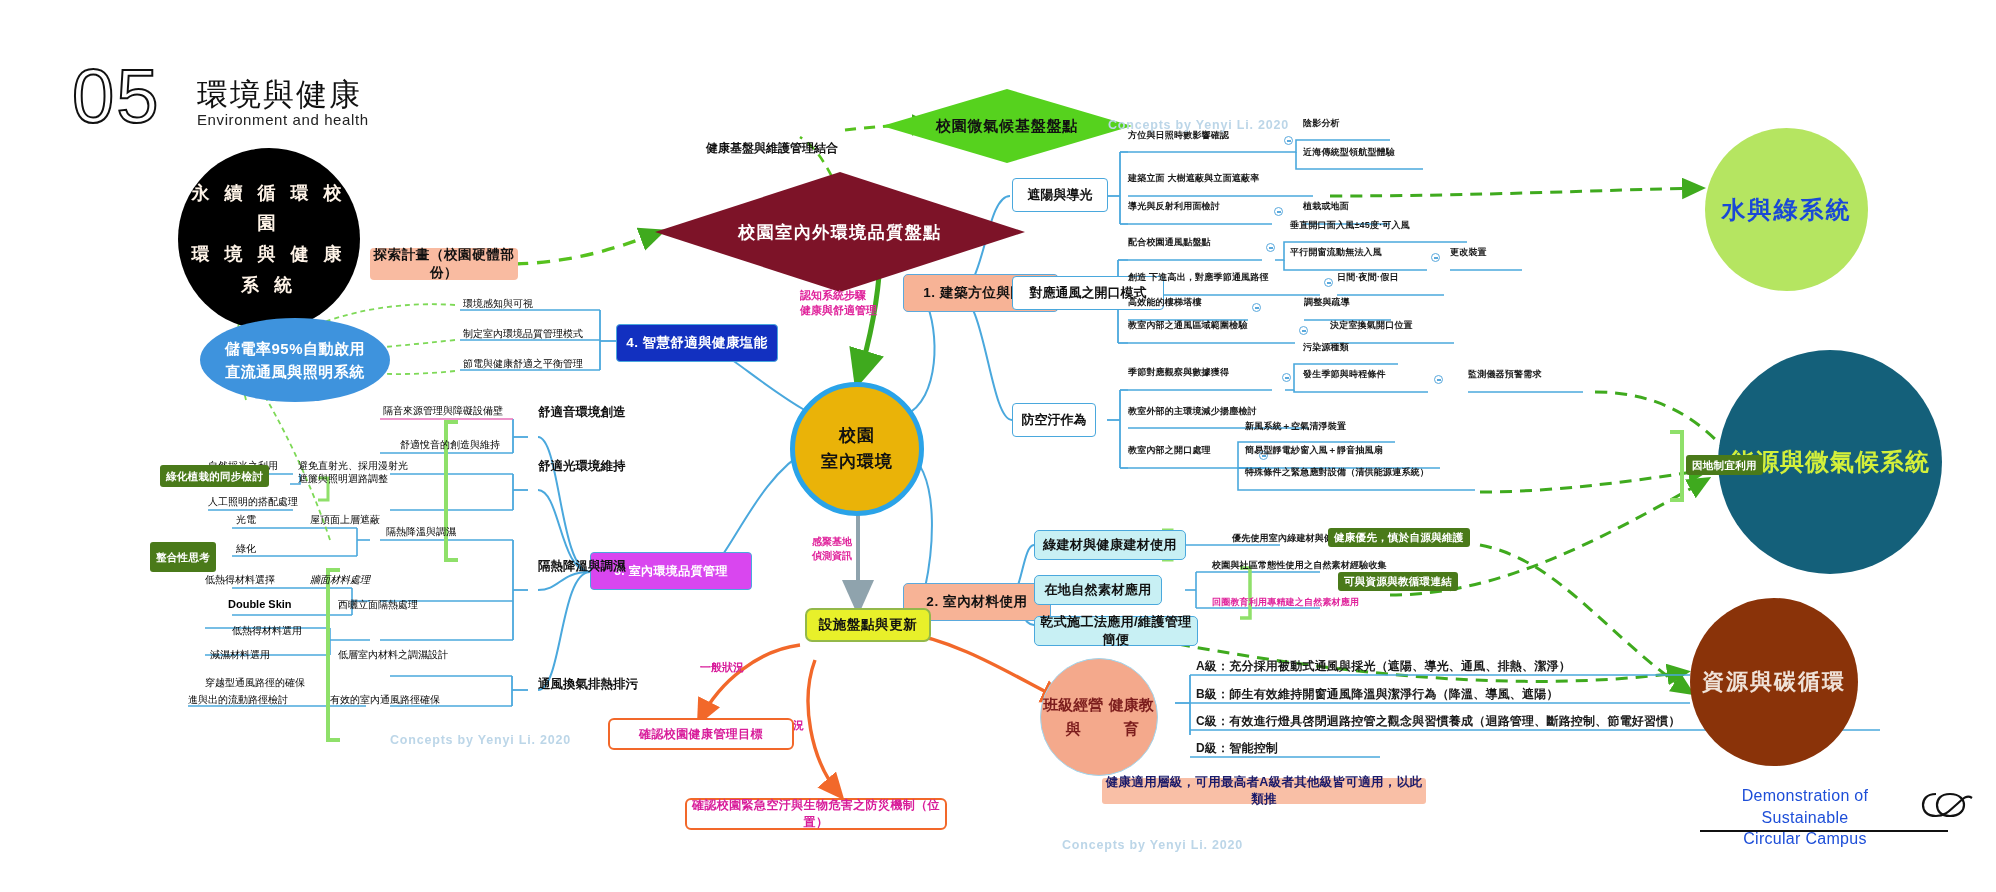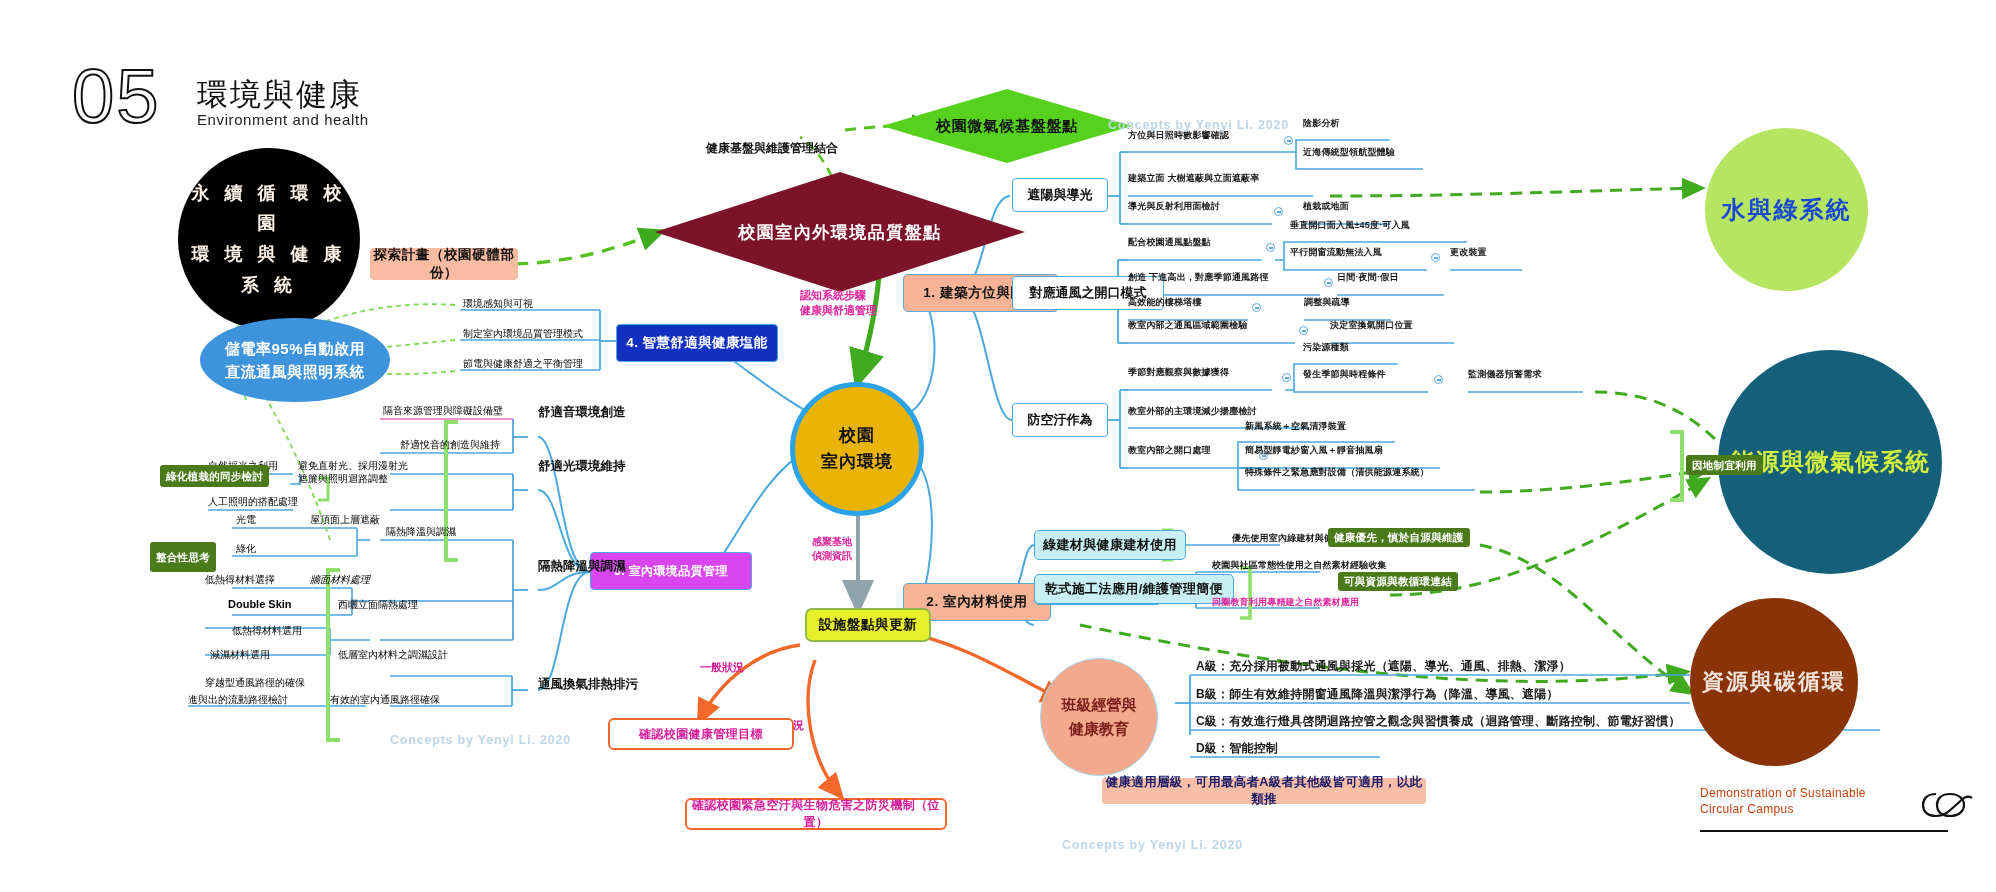--- a/index.html
+++ b/index.html
@@ -64,21 +64,21 @@
   .leaf13{font-size:12.5px;color:#111;font-weight:bold;white-space:nowrap;}
 
   
   .cap{position:absolute;font-size:11px;font-weight:bold;color:#d81c9a;white-space:nowrap;}
   .cap-red{color:#e0249c;}
 
   
   .credit{position:absolute;color:#bcd6e8;font-size:12.5px;font-weight:bold;letter-spacing:.8px;white-space:nowrap;}
 
   
-  .foot-txt{position:absolute;text-align:left;font-size:12px;color:#c2410c;line-height:1.35;letter-spacing:.3px;}
+  .foot-txt{position:absolute;text-align:center;font-size:16px;color:#1d4ed8;line-height:1.35;letter-spacing:.3px;}
   .foot-rule{position:absolute;background:#111;height:2px;}
 
   
   .knob{position:absolute;width:9px;height:9px;border:1.3px solid #5aa9dd;border-radius:50%;background:#fff;box-sizing:border-box;}
   .knob:after{content:"";position:absolute;left:1.6px;top:3.4px;width:4.2px;height:1.2px;background:#5aa9dd;}
 </style>
 </head>
 <body>
 
 <div id="stage">
@@ -278,21 +278,21 @@
   </div>
 
   <div class="abs circ circ-teal" style="left:1718px;top:350px;width:224px;height:224px;">
     <span>能源與微氣候系統</span>
   </div>
 
   <div class="abs circ circ-brown" style="left:1690px;top:598px;width:168px;height:168px;">
     <span>資源與碳循環</span>
   </div>
 
-  <div class="abs circ circ-salmon" style="left:1040px;top:658px;width:116px;height:116px;flex-direction:column;">
+  <div class="abs circ circ-salmon" style="left:1040px;top:658px;width:116px;height:116px;flex-direction:row;">
     <span>班級經營與</span>
     <span>健康教育</span>
   </div>
 
   <div class="abs circ-blue-ellipse" style="left:200px;top:318px;width:190px;height:84px;flex-direction:column;">
     <span>儲電率95%自動啟用</span>
     <span>直流通風與照明系統</span>
   </div>
 
   <div class="abs center-node" style="left:790px;top:382px;width:124px;height:124px;flex-direction:column;">
@@ -333,21 +333,21 @@
   <div class="abs box box-navy" style="left:616px;top:324px;width:162px;height:38px;">
     <span>4. 智慧舒適與健康塩能</span>
   </div>
 
   <div class="abs box box-white-cyan" style="left:1012px;top:178px;width:96px;height:34px;">
     <span>遮陽與導光</span>
   </div>
   <div class="abs box box-white-cyan" style="left:1012px;top:276px;width:152px;height:34px;">
     <span>對應通風之開口模式</span>
   </div>
-  <div class="abs box box-white-cyan" style="left:1012px;top:403px;width:96px;height:34px;">
+  <div class="abs box box-white-cyan" style="left:1012px;top:403px;width:84px;height:34px;">
     <span>防空汙作為</span>
   </div>
 
   <div id="b1a">
       <div class="leaf b" style="position: absolute; left: 1128px; top: 131px;">方位與日照時數影響確認</div>
       <div class="knob" style="left: 1284px; top: 136px;"></div>
       <div class="leaf b" style="position: absolute; left: 1303px; top: 119px;">陰影分析</div>
       <div class="leaf b" style="position: absolute; left: 1303px; top: 148px;">近海傳統型領航型體驗</div>
       <div class="leaf b" style="position: absolute; left: 1128px; top: 174px;">建築立面 大樹遮蔽與立面遮蔽率</div>
       <div class="leaf b" style="position: absolute; left: 1128px; top: 202px;">導光與反射利用面檢討</div>
@@ -389,21 +389,21 @@
   <div class="abs box box-green-lbl" style="left:1686px;top:455px;height:20px;line-height:20px;">
     <span>因地制宜利用</span>
   </div>
 
   <div class="abs box box-cyan" style="left:1034px;top:530px;width:152px;height:30px;">
     <span>綠建材與健康建材使用</span>
   </div>
   <div class="abs box box-cyan" style="left:1034px;top:575px;width:128px;height:30px;">
     <span>在地自然素材應用</span>
   </div>
-  <div class="abs box box-cyan" style="left:1034px;top:574px;width:200px;height:30px;">
+  <div class="abs box box-cyan" style="left:1034px;top:616px;width:164px;height:30px;">
     <span>乾式施工法應用/維護管理簡便</span>
   </div>
   <div class="abs leaf b" style="left:1232px;top:534px;">優先使用室內綠建材與健康建材</div>
   <div class="abs leaf b" style="left:1212px;top:561px;">校園與社區常態性使用之自然素材經驗收集</div>
   <div class="abs leaf b pink" style="left:1212px;top:598px;">回圈教育利用專精建之自然素材應用</div>
   <div class="abs box box-green-lbl" style="left:1328px;top:528px;height:19px;line-height:19px;">
     <span>健康優先，慎於自源與維護</span>
   </div>
   <div class="abs box box-green-lbl" style="left:1338px;top:572px;height:19px;line-height:19px;">
     <span>可與資源與教循環連結</span>

